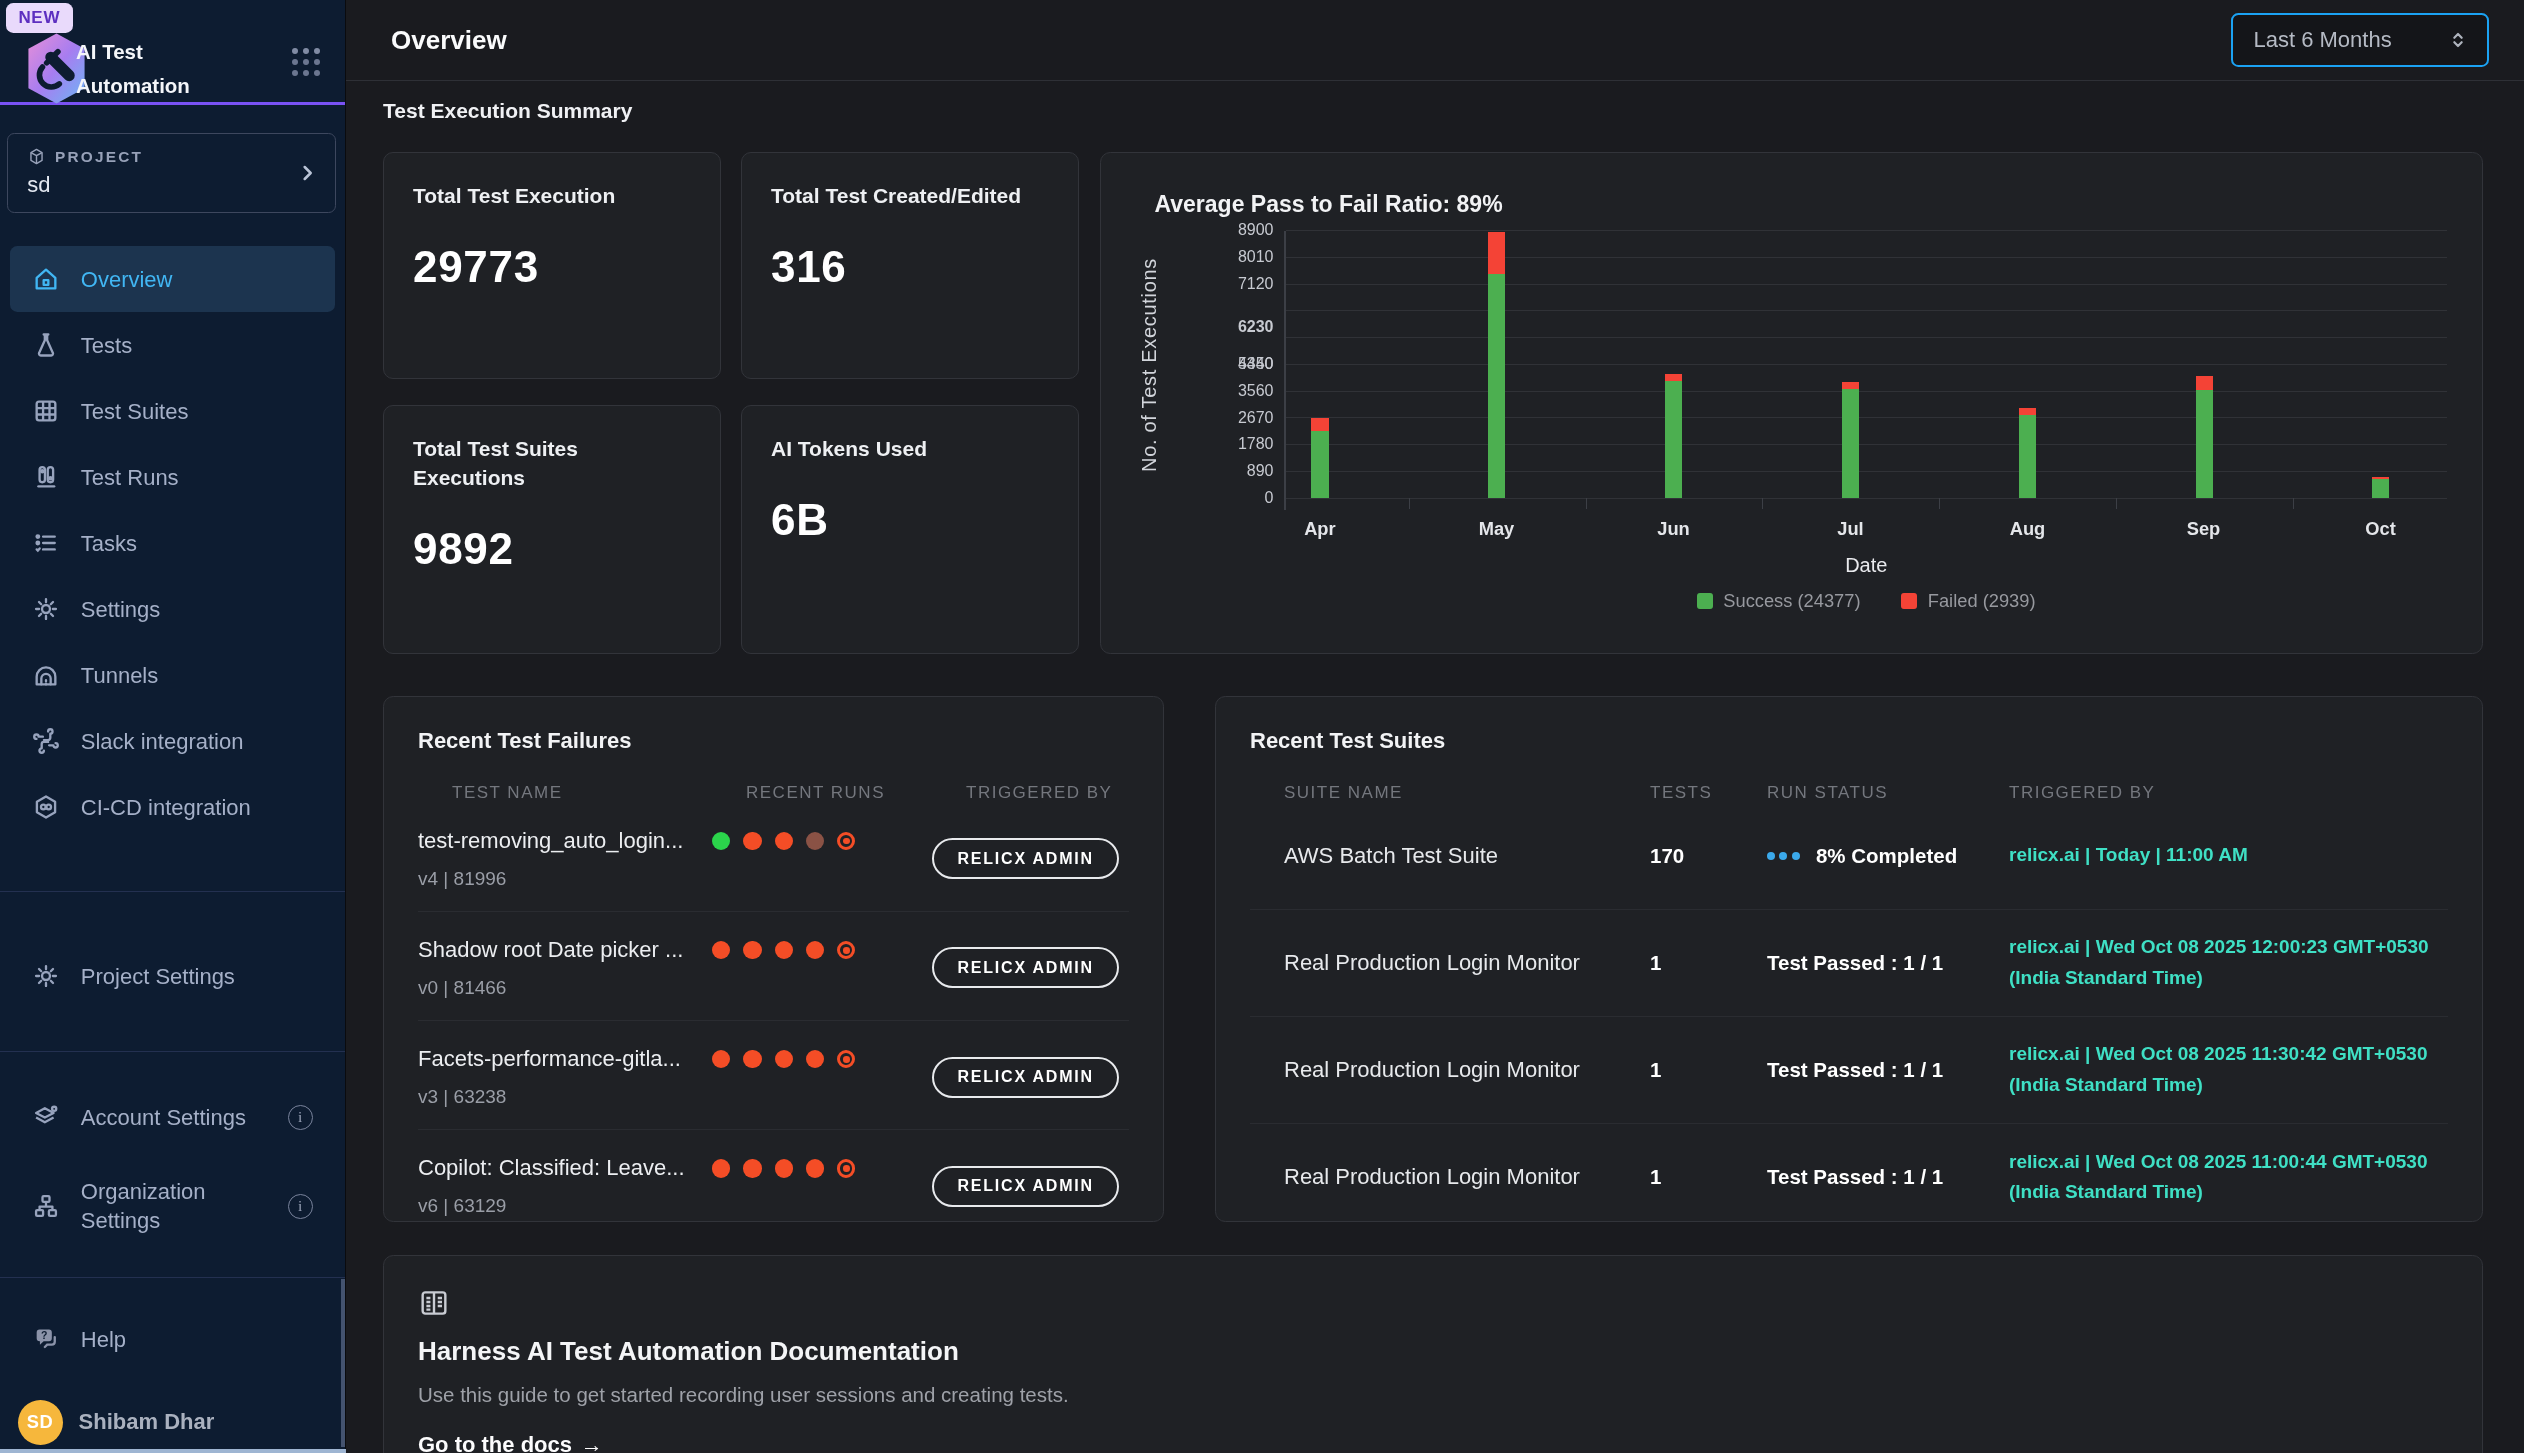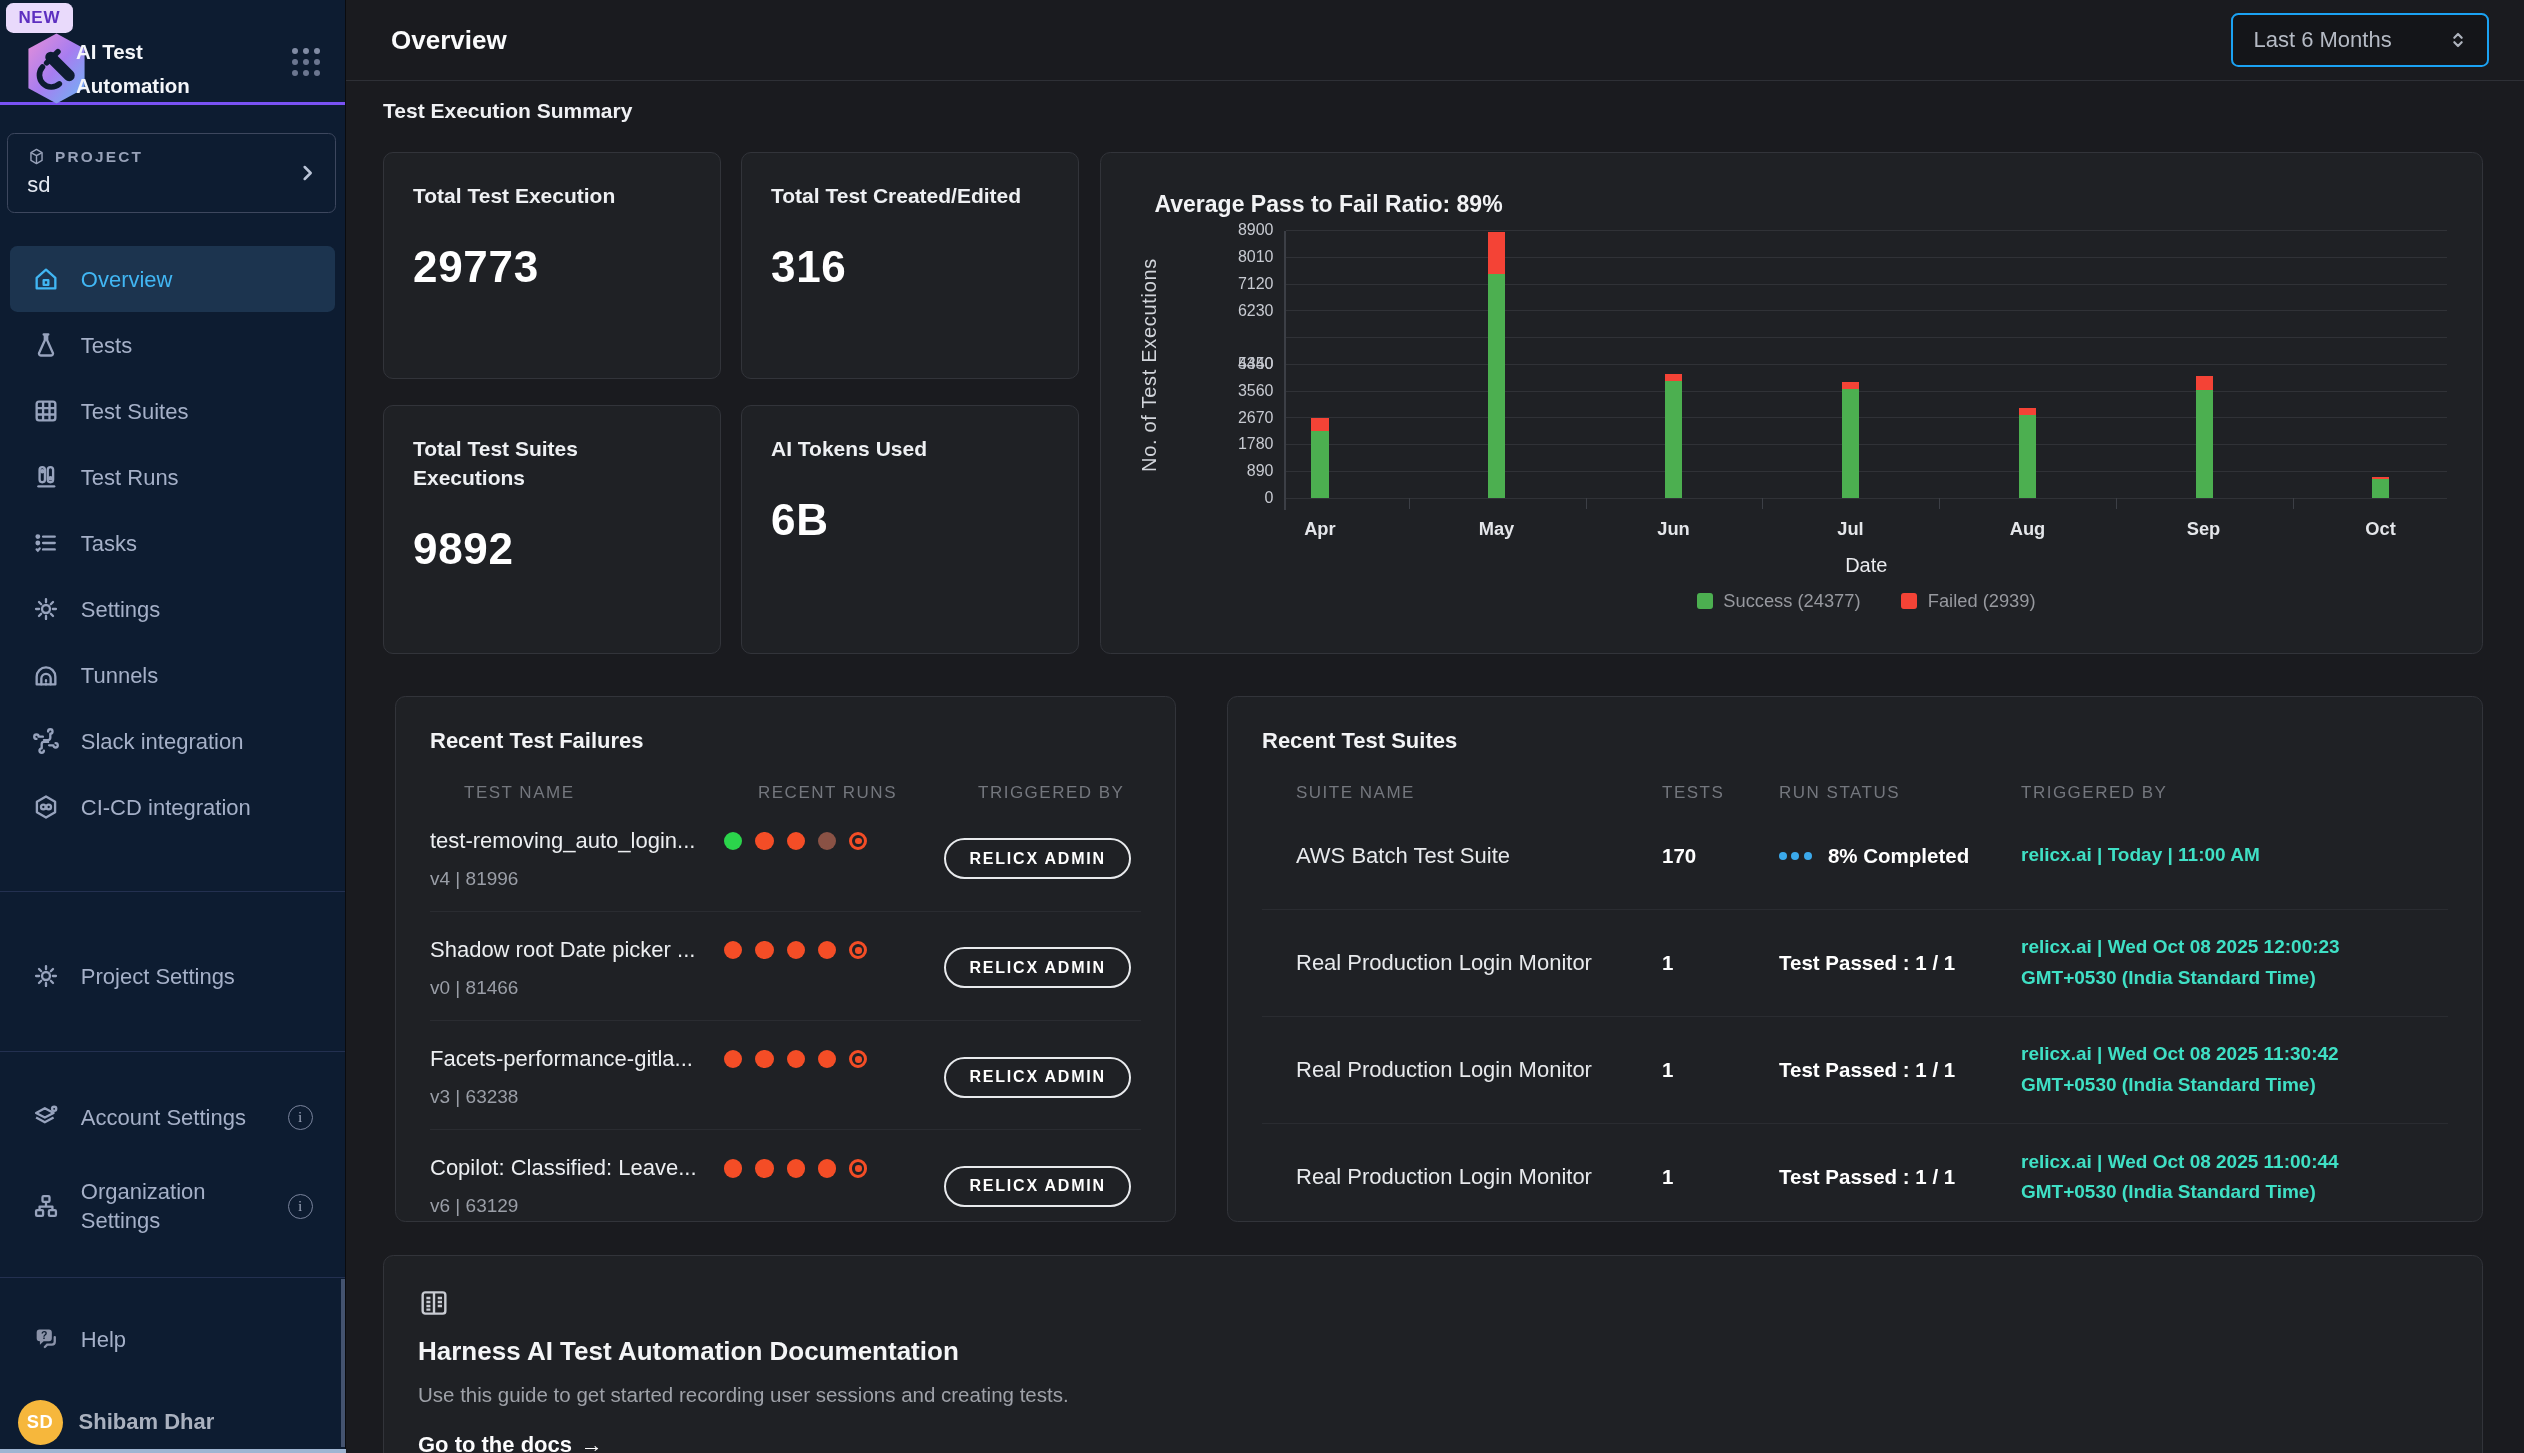--- a/index.html
+++ b/index.html
@@ -91,21 +91,21 @@
   .datelabel{position:absolute;top:calc(100% + 56px);left:0;right:0;text-align:center;font-size:20px;
     color:#e9eaee;}
   .legend{position:absolute;top:calc(100% + 92px);left:0;right:0;display:flex;justify-content:center;gap:41px;}
   .litem{display:flex;align-items:center;gap:10.3px;font-size:18.3px;color:#97999f;}
   .swatch{width:16px;height:16px;border-radius:2.9px;flex:none;}
 
   .recent-row{display:flex;gap:51px;margin-top:42px;}
   .panel{background:#1f2125;border:1.5px solid #32343a;border-radius:10.3px;padding:31px 34px;
     height:526px;overflow:hidden;}
   .panel h3{font-size:22px;font-weight:700;color:#f2f3f5;}
-  .failures{width:781px;flex:none;margin-left:12px;}
+  .failures{width:781px;flex:none;}
   .suites{flex:1;}
   .hrow{color:#74777e;font-size:17px;font-weight:400;letter-spacing:1.5px;margin-top:29px;}
   .f-grid{display:grid;grid-template-columns:294px 220px 1fr;padding-left:34px;}
   .s-grid{display:grid;grid-template-columns:366px 117px 242px 1fr;padding-left:34px;}
   .f-row{padding:25px 0 20.5px 0;border-bottom:1.5px solid #2a2c31;align-items:start;}
   .f-row:last-child{border-bottom:none;}
   .fname{font-size:22px;color:#eceef1;white-space:nowrap;}
   .fmeta{font-size:19px;color:#9a9ea7;margin-top:14.6px;}
   .runs{display:flex;gap:13px;margin-top:4.4px;}
   .dot{width:18.3px;height:18.3px;border-radius:50%;flex:none;}
@@ -395,21 +395,21 @@
                 <div class="ytick" style="top: 204px;">1780</div>
                 <div class="gridline" style="top: 186px;"></div>
                 <div class="ytick" style="top: 178px;">2670</div>
                 <div class="gridline" style="top: 160px;"></div>
                 <div class="ytick" style="top: 151px;">3560</div>
                 <div class="gridline" style="top: 133px;"></div>
                 <div class="ytick" style="top: 124px;">4450</div>
                 <div class="gridline" style="top: 106px;"></div>
                 <div class="ytick" style="top: 84px; margin-top: 40px;">5340</div>
                 <div class="gridline" style="top: 79px;"></div>
-                <div class="ytick" style="top: 71px;">6230</div>
+                <div class="ytick" style="top: 87px; font-weight: bold;">6230</div>
                 <div class="gridline" style="top: 53px;"></div>
                 <div class="ytick" style="top: 44px;">7120</div>
                 <div class="gridline" style="top: 26px;"></div>
                 <div class="ytick" style="top: 17px;">8010</div>
                 <div class="gridline" style="top: -0.7px;"></div>
                 <div class="ytick" style="top: -9.5px;">8900</div>
                 <div class="yaxis"></div>
                 <div class="xtick" style="left: 123px;"></div>
                 <div class="xtick" style="left: 300px;"></div>
                 <div class="xtick" style="left: 476px;"></div>

